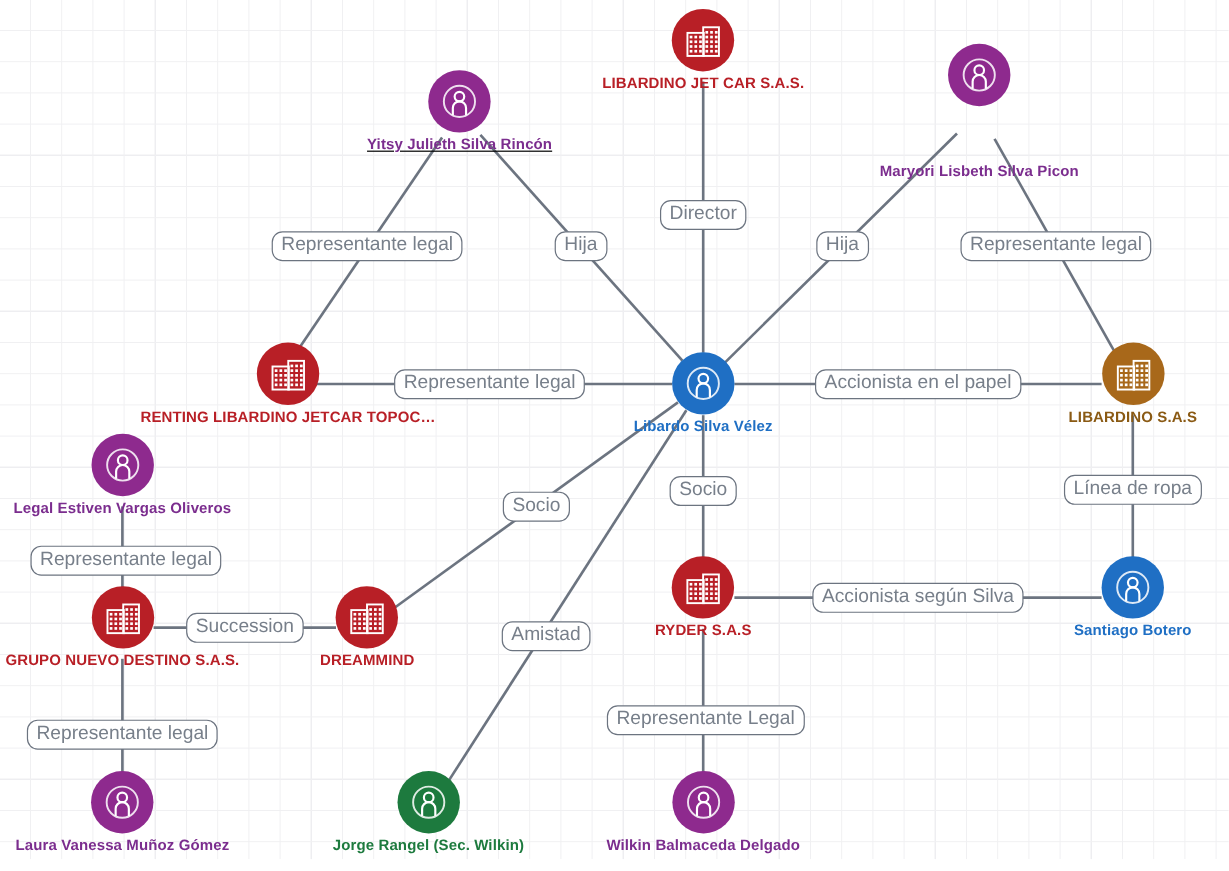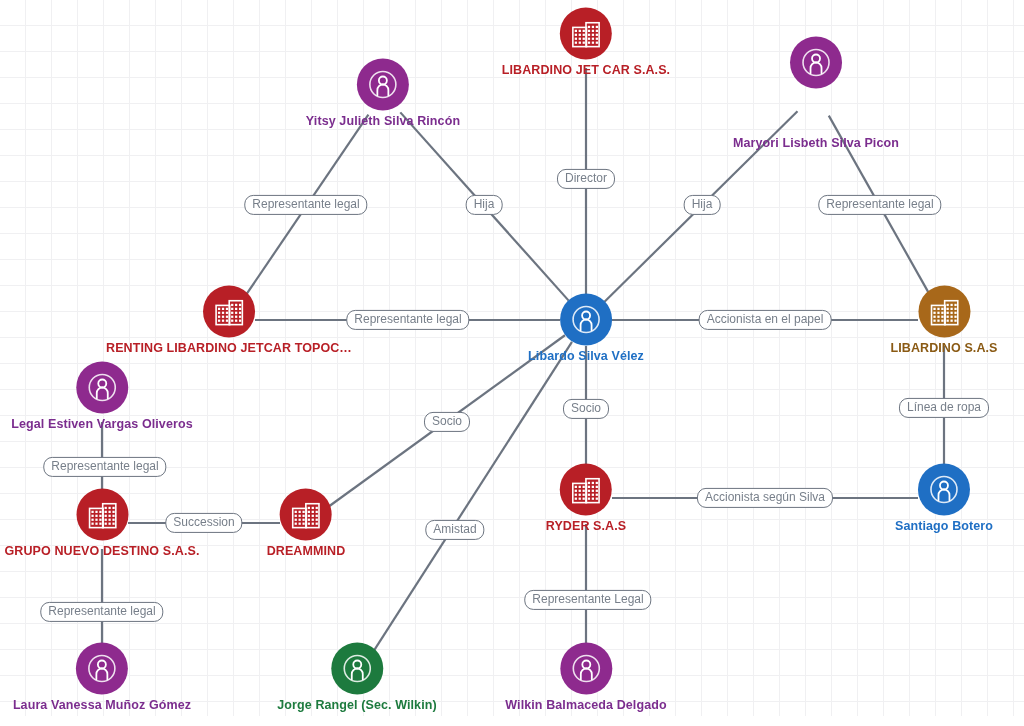--- a/index.html
+++ b/index.html
@@ -54,21 +54,21 @@
     letter-spacing: 0.1px;
     text-align: center;
   }
   .edge-label {
     position: absolute;
     transform: translate(-50%, -50%);
     background: #ffffff;
     border: 1.5px solid #6c7480;
     border-radius: 9px;
     color: #777f8a;
-    font-size: 12px;
+    font-size: 16px;
     padding: 2px 7px 3px 7px;
     white-space: nowrap;
     line-height: 1.1;
     cursor: pointer;
   }
 </style>
 </head>
 <body>
 
 <div id="canvas">
@@ -120,41 +120,41 @@
             <rect x="18.2" y="20.400000000000002" width="2.4" height="2.4" fill="#ffffff"></rect>
             <rect x="22.4" y="20.400000000000002" width="2.4" height="2.4" fill="#ffffff"></rect>
             <rect x="26.6" y="20.400000000000002" width="2.4" height="2.4" fill="#ffffff"></rect>
             <rect x="18.2" y="24.6" width="2.4" height="2.4" fill="#ffffff"></rect>
             <rect x="22.4" y="24.6" width="2.4" height="2.4" fill="#ffffff"></rect>
             <rect x="26.6" y="24.6" width="2.4" height="2.4" fill="#ffffff"></rect>
           </svg>
         </div>
         <div class="node-label" style="color: rgb(184, 31, 38);">LIBARDINO JET CAR S.A.S.</div>
       </div>
-      <div class="node" style="left: 383px; top: 93px;">
+      <div class="node" style="left: 383px; top: 93px; text-decoration: underline;">
         <div class="node-circle" style="background: rgb(142, 42, 142);">
           <svg width="30" height="30" viewBox="0 0 30 30">
             <circle cx="15" cy="15" r="13" fill="none" stroke="#ffffff" stroke-width="1.6" opacity="0.85"></circle>
             <circle cx="15" cy="11" r="4" fill="none" stroke="#ffffff" stroke-width="1.8"></circle>
             <path d="M9.5 26.5 V20.5 a5.5 5.5 0 0 1 11 0 V26.5" fill="none" stroke="#ffffff" stroke-width="1.8" stroke-linejoin="round"></path>
           </svg>
         </div>
         <div class="node-label" style="color: rgb(123, 45, 142);">Yitsy Julieth Silva Rincón</div>
       </div>
       <div class="node" style="left: 816px; top: 93px; gap: 44px;">
         <div class="node-circle" style="background: rgb(142, 42, 142);">
           <svg width="30" height="30" viewBox="0 0 30 30">
             <circle cx="15" cy="15" r="13" fill="none" stroke="#ffffff" stroke-width="1.6" opacity="0.85"></circle>
             <circle cx="15" cy="11" r="4" fill="none" stroke="#ffffff" stroke-width="1.8"></circle>
             <path d="M9.5 26.5 V20.5 a5.5 5.5 0 0 1 11 0 V26.5" fill="none" stroke="#ffffff" stroke-width="1.8" stroke-linejoin="round"></path>
           </svg>
         </div>
         <div class="node-label" style="color: rgb(123, 45, 142);">Maryori Lisbeth Silva Picon</div>
       </div>
-      <div class="node" style="left: 229px; top: 320px;">
+      <div class="node" style="left: 240px; top: 320px;">
         <div class="node-circle" style="background: rgb(184, 31, 38);">
           <svg width="30" height="30" viewBox="0 0 32 32">
             <rect x="2.2" y="9.5" width="14.5" height="20.5" fill="none" stroke="#ffffff" stroke-width="1.7"></rect>
             <rect x="16.2" y="4.5" width="14" height="25.5" fill="none" stroke="#ffffff" stroke-width="1.7"></rect>
             <rect x="4.2" y="12" width="2.4" height="2.4" fill="#ffffff"></rect>
             <rect x="8.4" y="12" width="2.4" height="2.4" fill="#ffffff"></rect>
             <rect x="12.600000000000001" y="12" width="2.4" height="2.4" fill="#ffffff"></rect>
             <rect x="4.2" y="16.2" width="2.4" height="2.4" fill="#ffffff"></rect>
             <rect x="8.4" y="16.2" width="2.4" height="2.4" fill="#ffffff"></rect>
             <rect x="12.600000000000001" y="16.2" width="2.4" height="2.4" fill="#ffffff"></rect>

